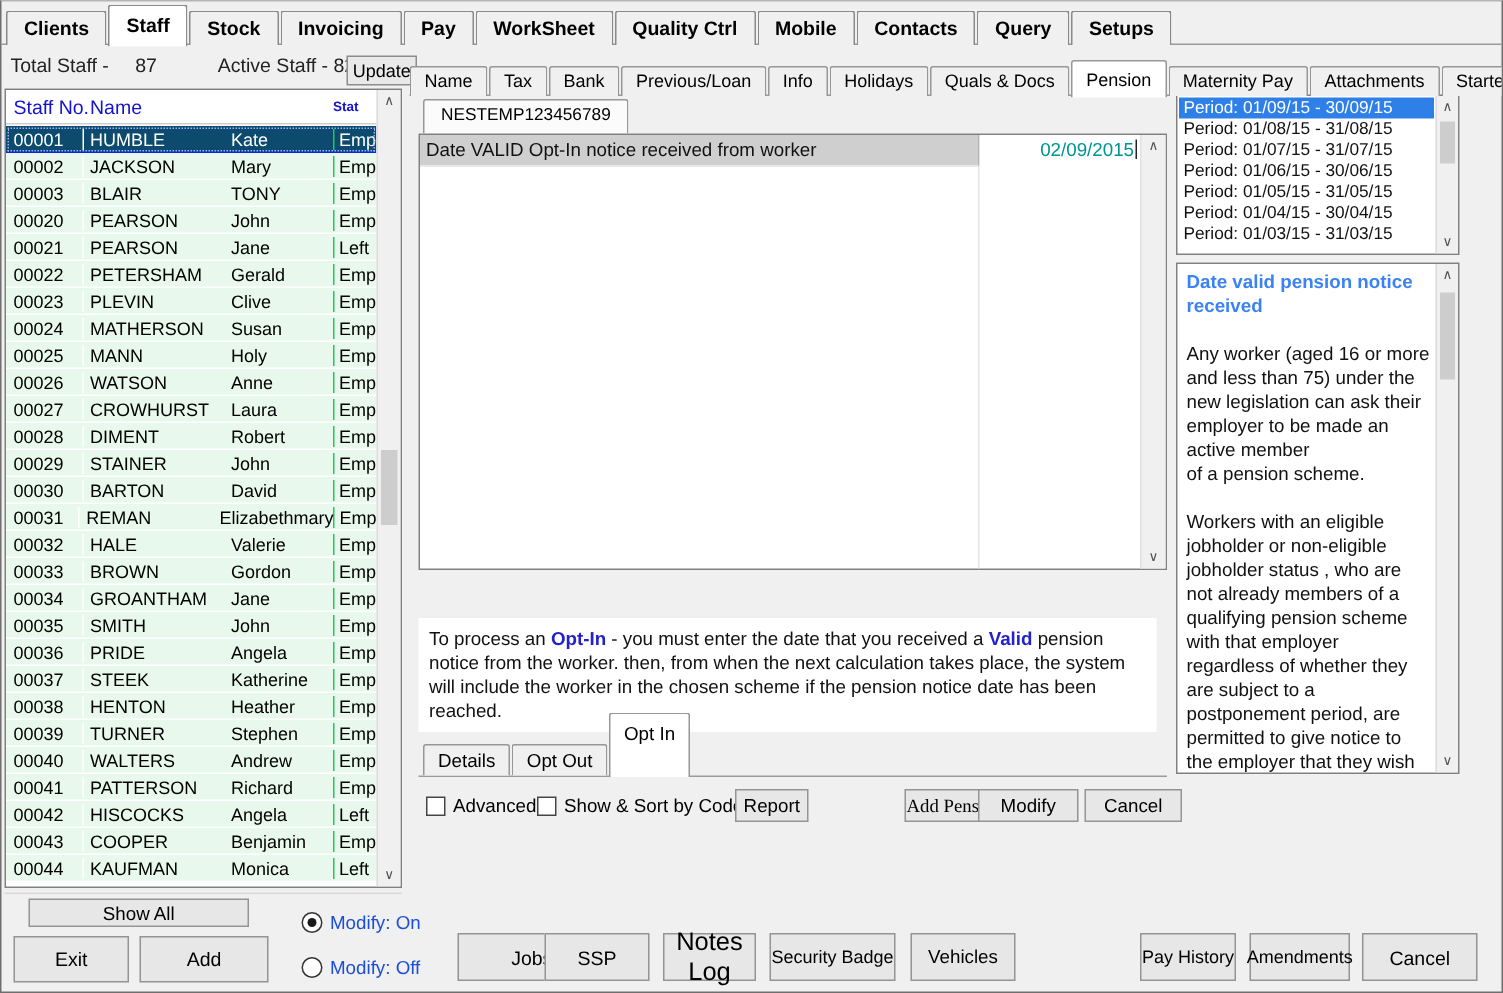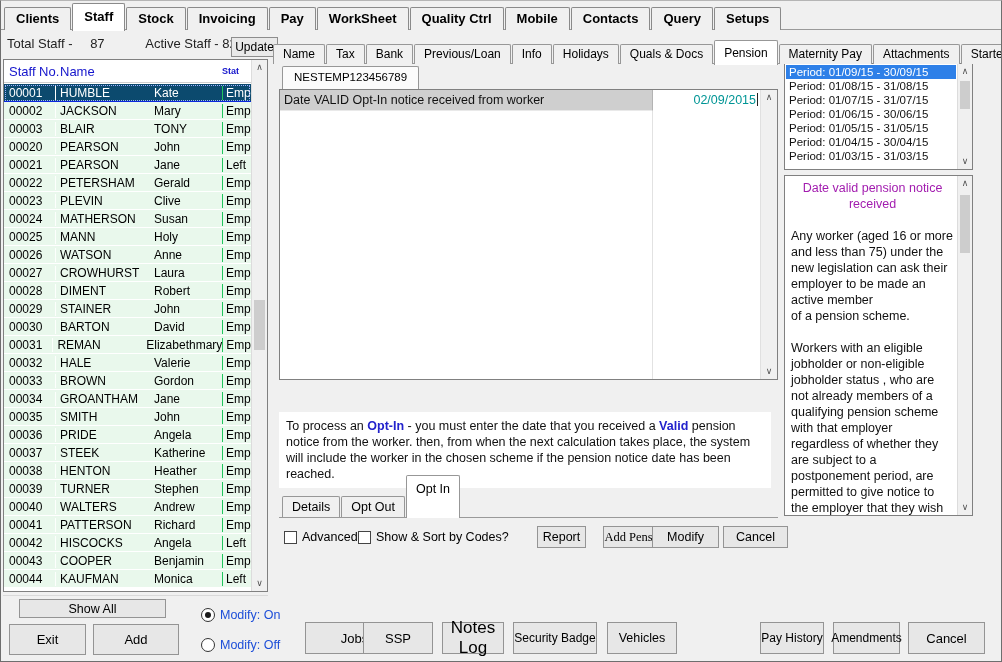--- a/index.html
+++ b/index.html
@@ -92,36 +92,36 @@
   .sub-tab { padding:3px 9px 3px; margin-right:1px; background:#f0f0f0; border:1px solid #979797; border-bottom:none;
              border-radius:2px 2px 0 0; font-size:12.5px; white-space:nowrap; }
   .sub-tab.active { background:#fff; padding-top:6px; padding-bottom:22px; margin-bottom:-1px; position:relative; z-index:4; }
   .subtab-line { position:absolute; left:278px; top:516px; width:499px; border-top:1px solid #9a9a9a; }
 
   
   .checkline { position:absolute; display:flex; align-items:center; font-size:12.5px; color:#000; }
   .cb-advanced { left:283px; top:529px; }
   .cb-codes { left:357px; top:529px; }
   .checkbox { width:13px; height:13px; border:1px solid #444; background:#fff; margin-right:5px; }
-  .report-btn { left:536px; top:525px; width:49px; height:22px; font-size:12.5px;text-align:center; }
+  .report-btn { left:489px; top:525px; width:49px; height:22px; font-size:12.5px;text-align:center; }
   .addpension-btn { left:602px; top:525px; width:67px; height:22px; font-size:12.5px;font-family:Liberation Serif, serif; }
   .modify-btn { left:651px; top:525px; width:67px; height:22px; font-size:12.5px; }
   .pcancel-btn { left:722px; top:525px; width:65px; height:22px; font-size:12.5px; }
 
   
   .period-box { position:absolute; left:783px; top:62px; width:189px; height:107px; background:#fff; border:1px solid #808080; overflow:hidden; }
   .period-items { position:absolute; left:1px; top:1px; right:16px; bottom:1px; }
   .period-item { height:14px; line-height:14px; font-size:11.5px; padding-left:3px; color:#111; white-space:nowrap; }
   .period-item.selected { background:#2e80e8; color:#fff; }
   .period-box .vscroll { width:15px; }
 
   
   .help-box { position:absolute; left:783px; top:174px; width:189px; height:341px; background:#fff; border:1px solid #808080; overflow:hidden; }
   .help-content { position:absolute; left:0; top:0; right:16px; bottom:0; padding:4px 2px 0 6px; font-size:12.5px; line-height:16px; color:#111; }
-  .help-title { font-weight:normal; color:#a21caf;text-align:center; }
+  .help-title { font-weight:bold; color:#3b82f6; }
   .help-para { margin-top:16px; white-space:pre-line; }
   .help-box .vscroll { width:15px; }
 
   
   .jobs-btn { left:304px; top:621px; width:62px; height:32px;padding-left:37px; }
   .ssp-btn { left:362px; top:621px; width:70px; height:32px; }
   .noteslog-btn { left:441px; top:621px; width:62px; height:32px; font-size:17px; }
   .secbadge-btn { left:512px; top:621px; width:84px; height:32px; font-size:12px; }
   .vehicles-btn { left:606px; top:621px; width:70px; height:32px; font-size:12.5px; }
   .payhistory-btn { left:759px; top:621px; width:64px; height:32px; font-size:12px; }

